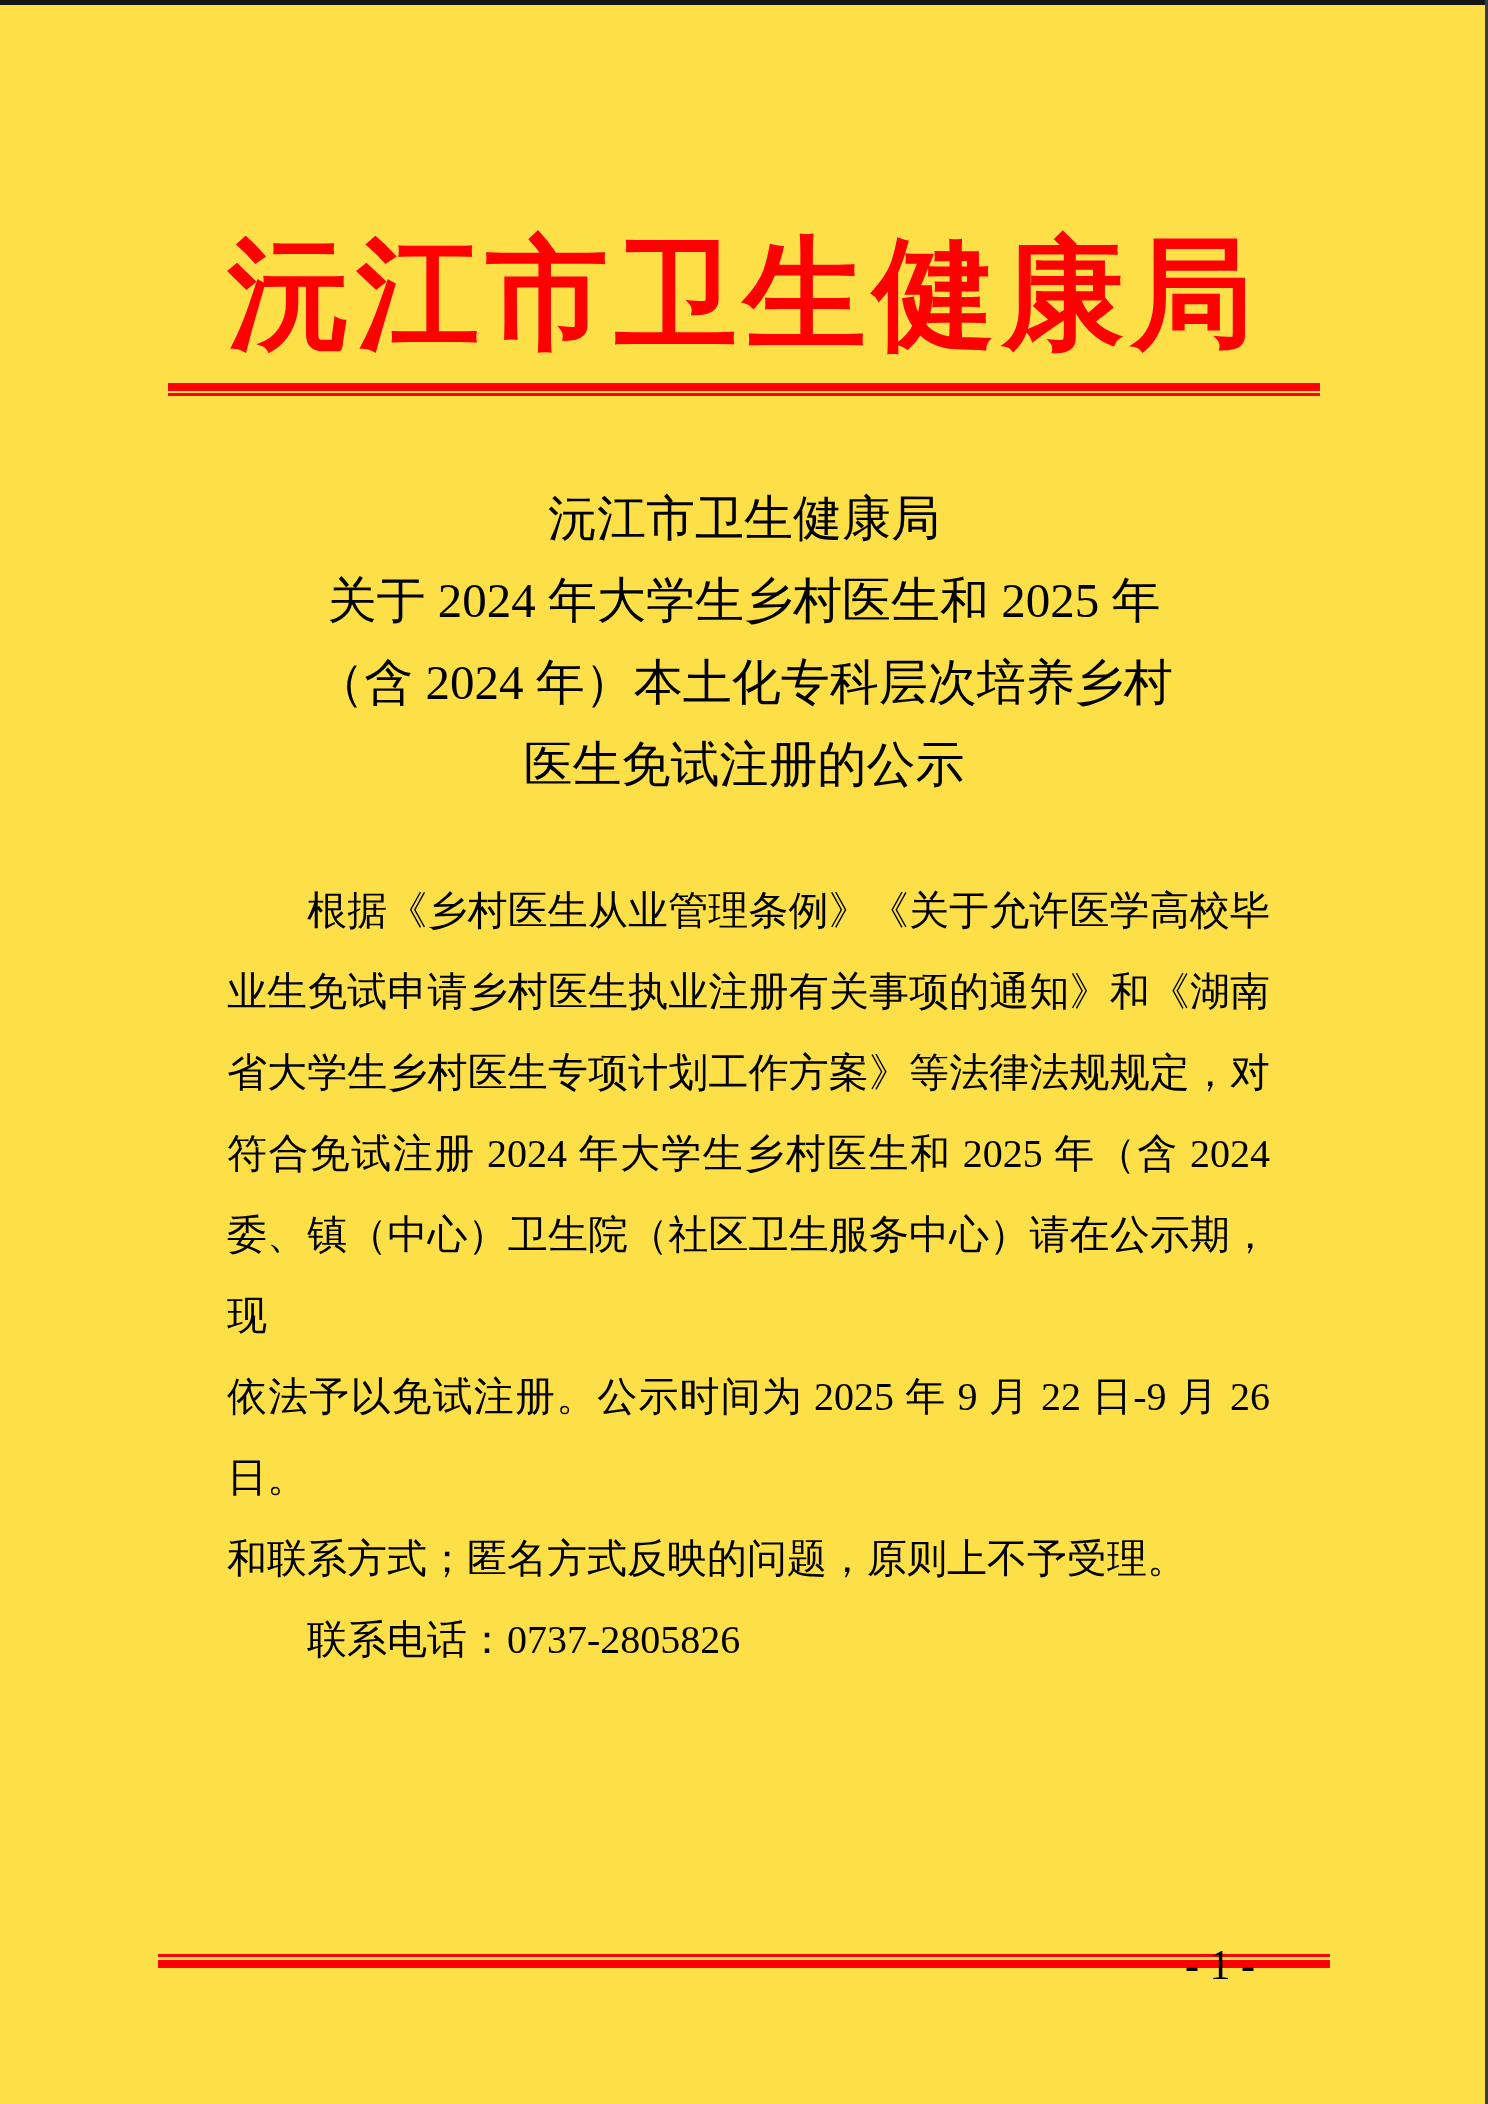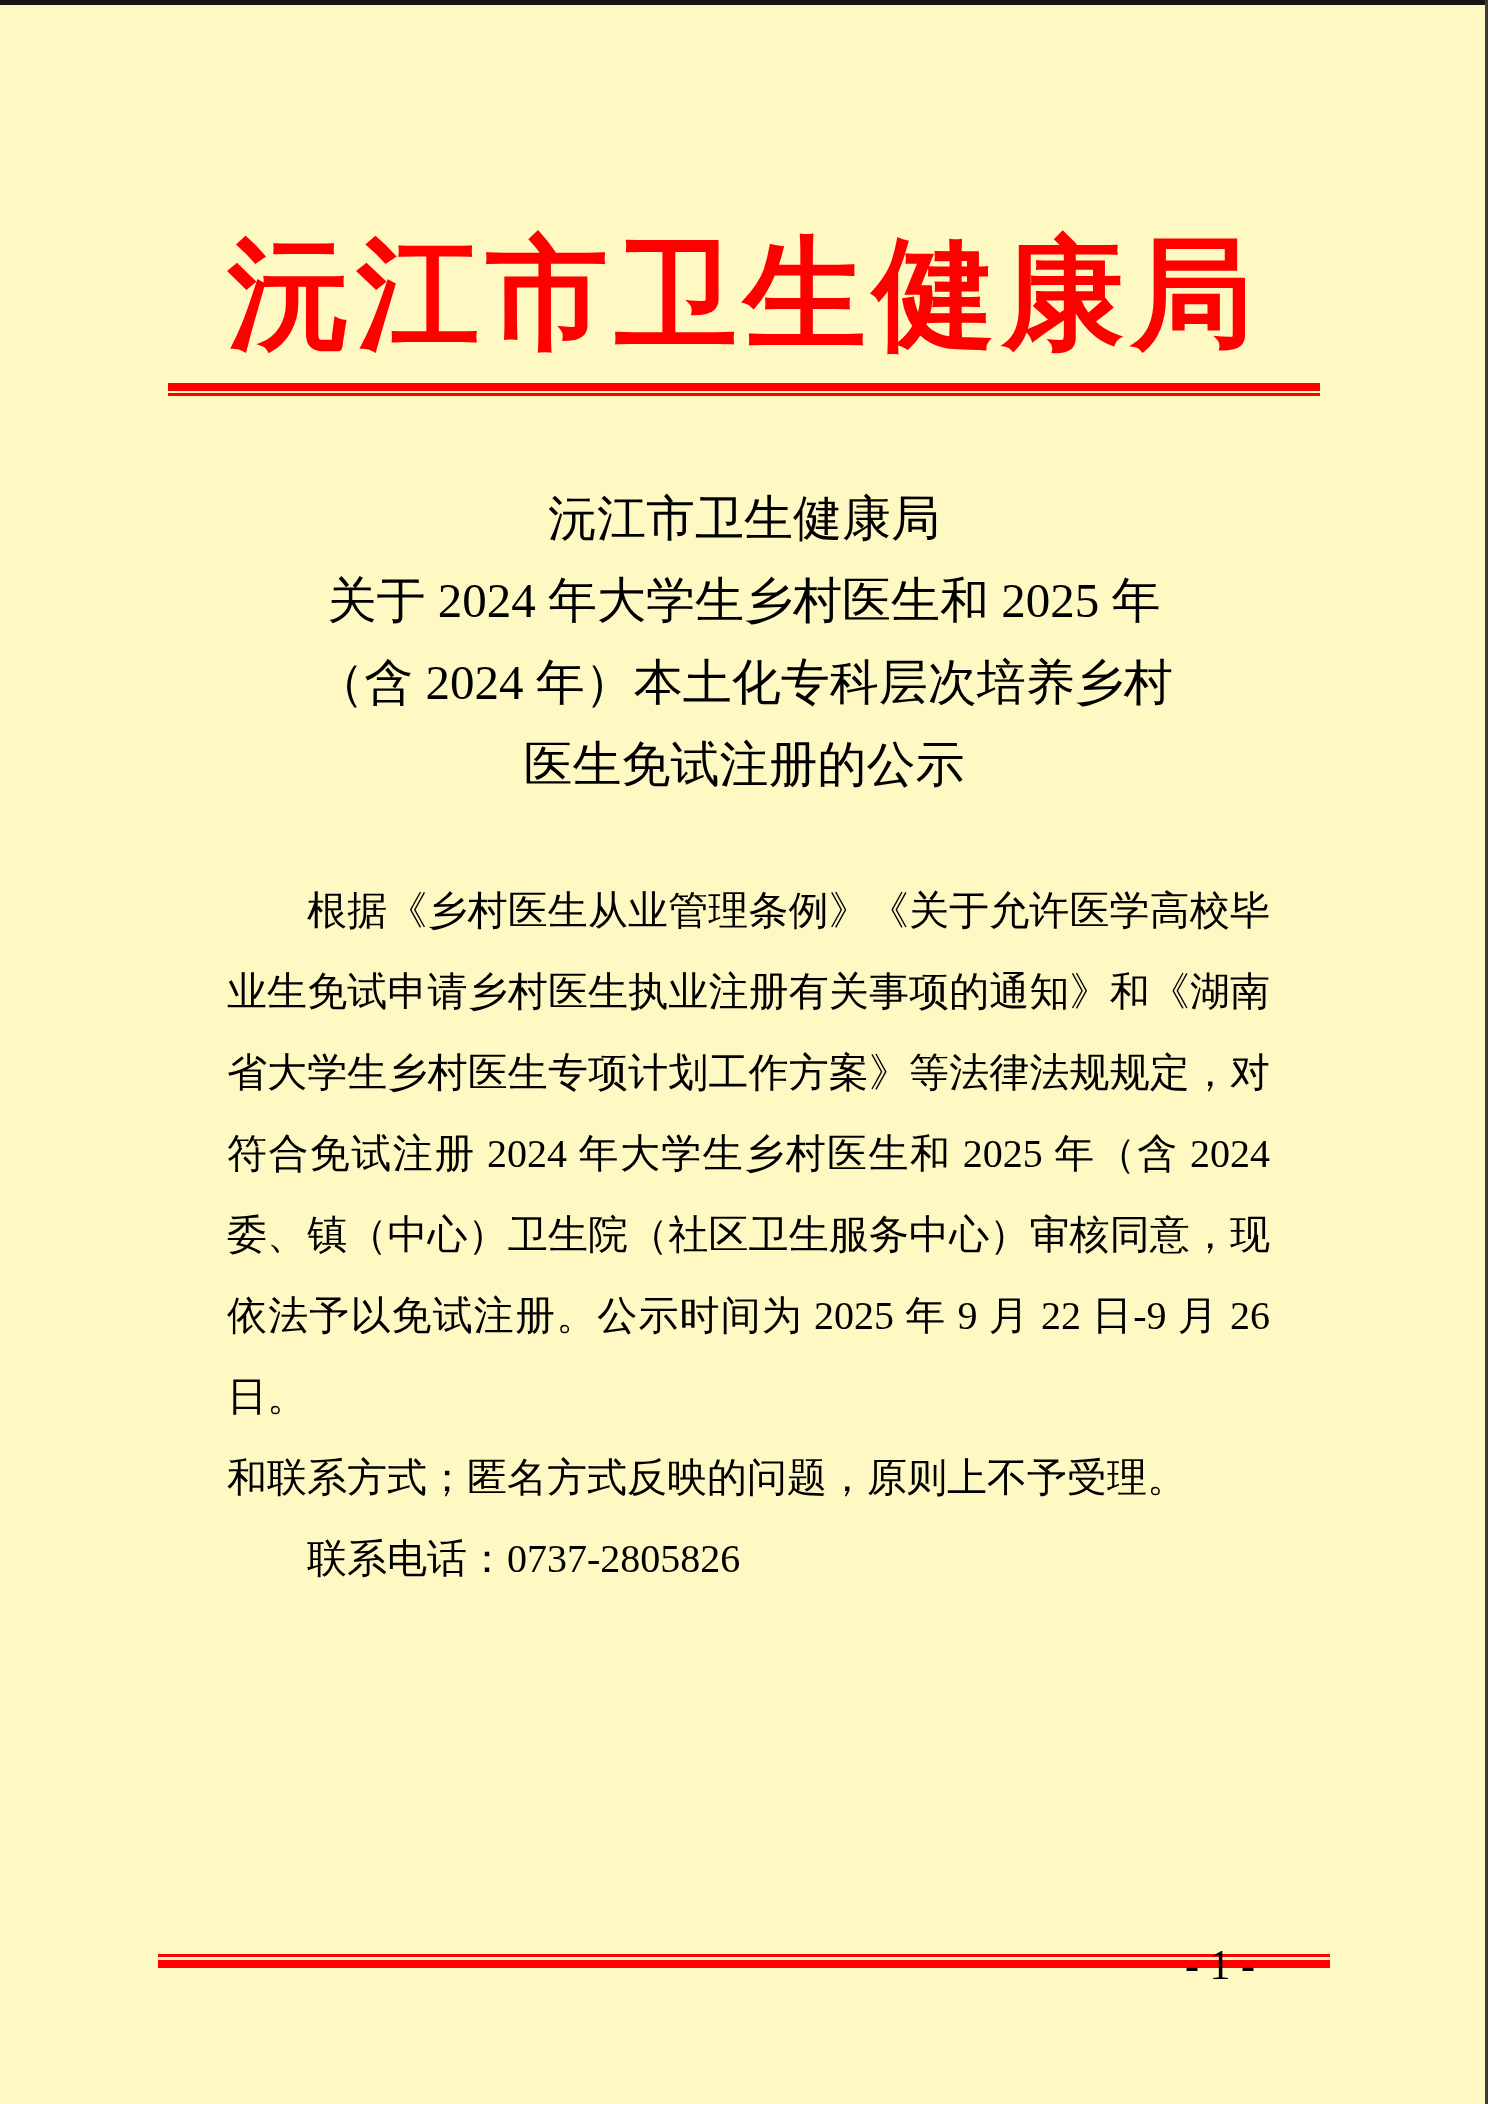--- a/index.html
+++ b/index.html
@@ -2,21 +2,21 @@
 <html style="--accent: #FF0000; --ink: #000000;"><head>
 <meta charset="utf-8">
 <style>
   html, body { margin: 0; padding: 0; background: #ffffff; }
   :root { --accent: #FF0000; --ink: #000000; }
 
   .page {
     position: relative;
     width: 1488px;
     height: 2104px;
-    background: #fef9c3;
+    background: #fde047;
     font-family: "Liberation Serif", "DejaVu Serif", serif;
     color: var(--ink);
     overflow: hidden;
   }
 
   
   .edge-top   { position: absolute; top: 0; left: 0; width: 100%; height: 5px; background: #161616; }
   .edge-right { position: absolute; top: 0; right: 0; width: 3px; height: 100%; background: #3a3a3a; }
 
   
@@ -101,21 +101,21 @@
       <div class="title-line">（含 2024 年）本土化专科层次培养乡村</div>
       <div class="title-line">医生免试注册的公示</div>
     </div>
 
   <div class="body-text" id="doc-body">
       <div class="para">
         <div class="body-line indent just">根据《乡村医生从业管理条例》《关于允许医学高校毕</div>
         <div class="body-line just">业生免试申请乡村医生执业注册有关事项的通知》和《湖南</div>
         <div class="body-line just">省大学生乡村医生专项计划工作方案》等法律法规规定，对</div>
         <div class="body-line just">符合免试注册 2024 年大学生乡村医生和 2025 年（含 2024</div>
-        <div class="body-line just">委、镇（中心）卫生院（社区卫生服务中心）审核同意，现</div>
+        <div class="body-line just">委、镇（中心）卫生院（社区卫生服务中心）请在公示期，现</div>
         <div class="body-line just">依法予以免试注册。公示时间为 2025 年 9 月 22 日-9 月 26</div>
         <div class="body-line">日。</div>
       </div>
       <div class="para">
         <div class="body-line">和联系方式；匿名方式反映的问题，原则上不予受理。</div>
       </div>
       <div class="para">
         <div class="body-line indent">联系电话：0737-2805826</div>
       </div>
     </div>

